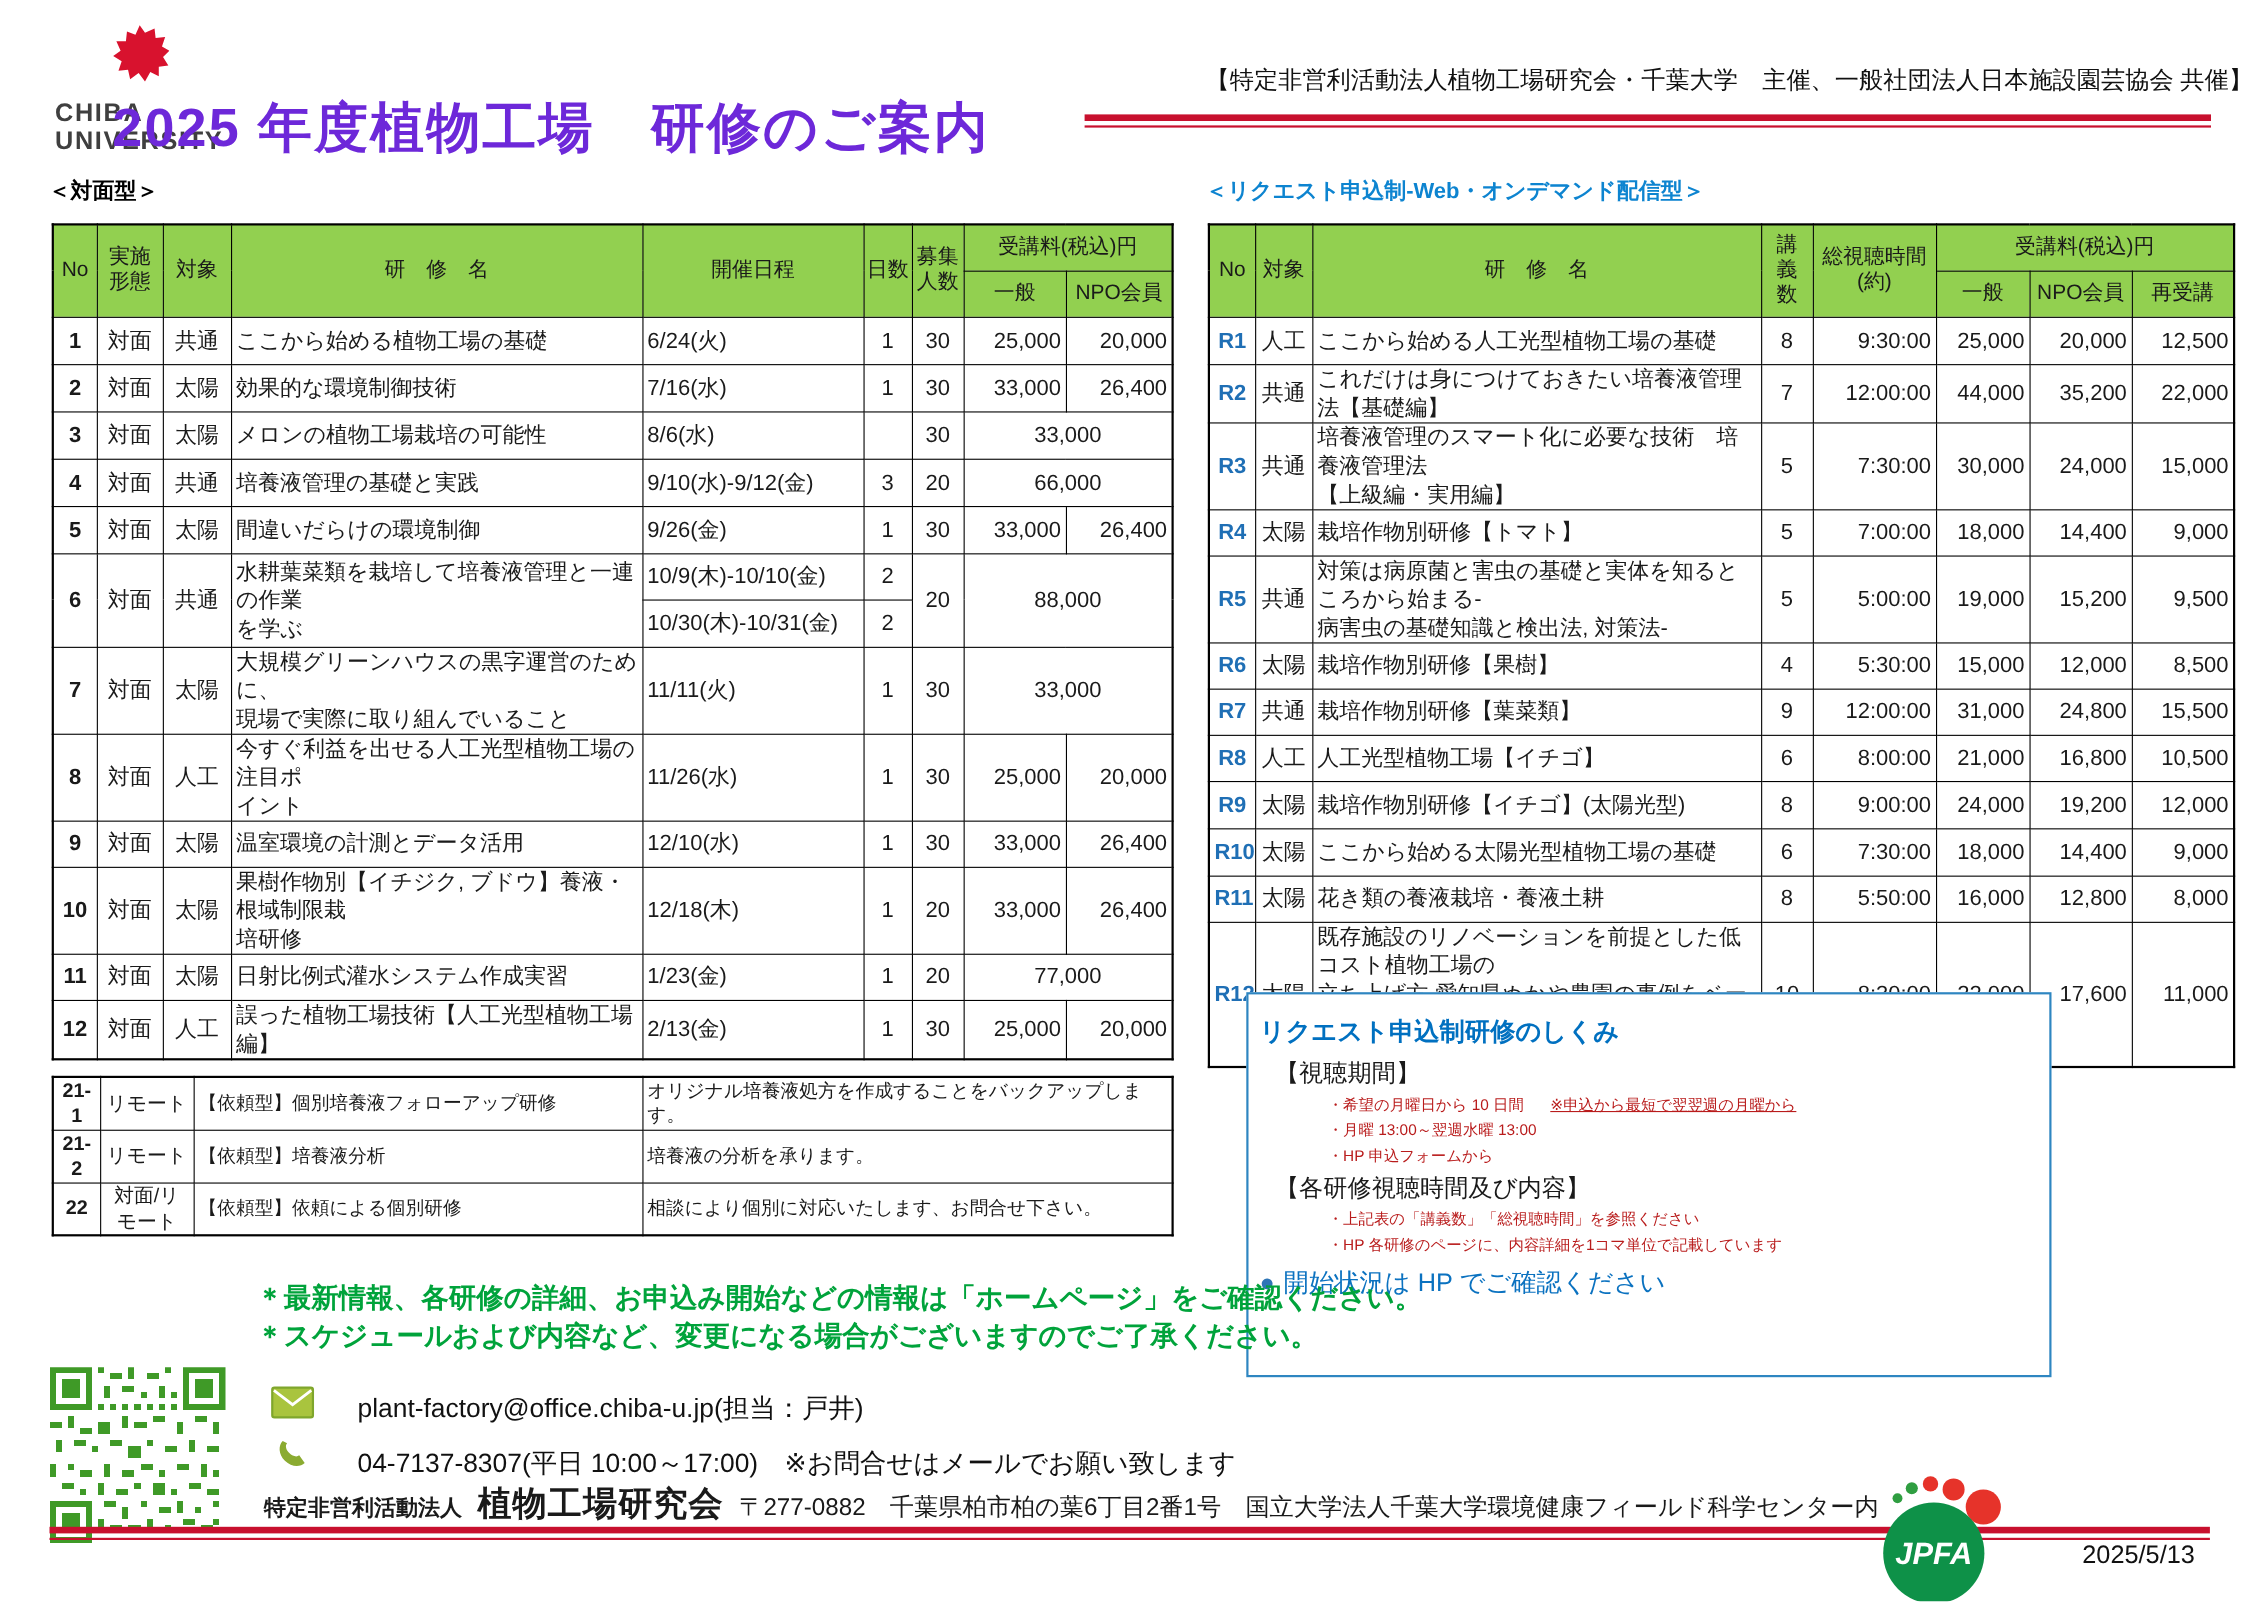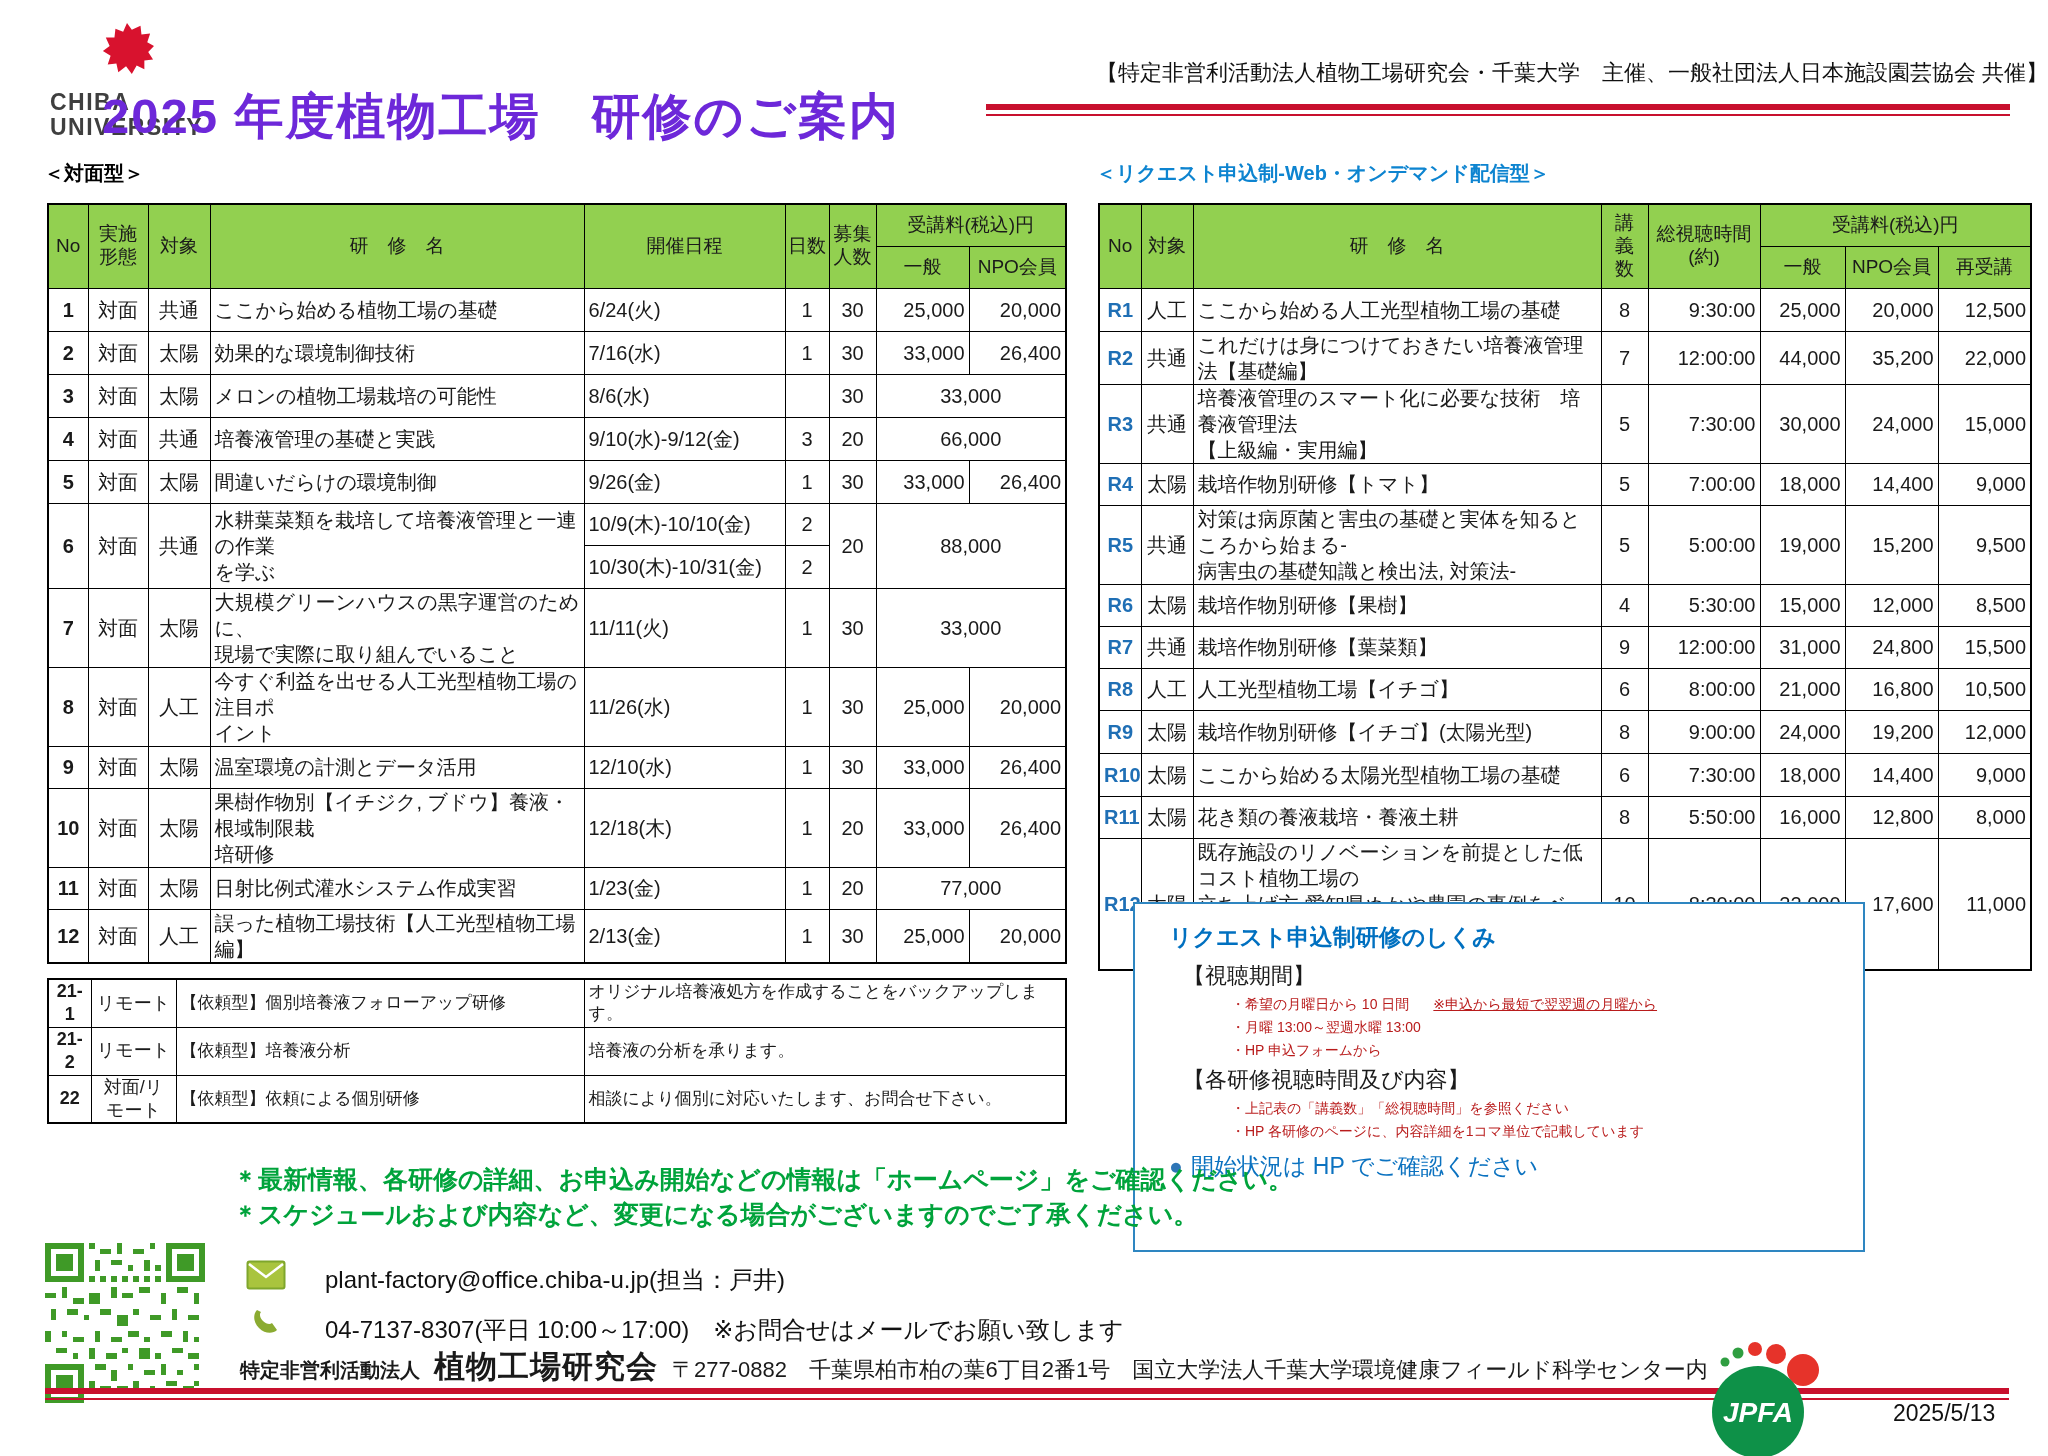--- a/index.html
+++ b/index.html
@@ -39,21 +39,21 @@
   td.fsm{font-size:14px;}
   tr.sub td{border-top:1px solid #9a9a9a;}
   #taimen-table{position:absolute;left:47px;top:203px;width:1018px;}
   #request-table{position:absolute;left:1098px;top:203px;width:932px;}
   #irai-table{position:absolute;left:47px;top:978px;width:1018px;}
   #irai-table td{font-size:17px;}
   #irai-table td.cc{font-size:18px;}
 
   
   .shikumi-box{position:absolute;left:1133px;top:902px;width:732px;height:350px;box-sizing:border-box;
-               border:2.5px solid #2e86c1;background:#fff;padding:18px 10px 0 34px;}
+               border:2.5px solid #2e86c1;background:#fff;padding:18px 10px 0 10px;}
   .shikumi-title{color:#0070c0;font-weight:bold;font-size:23px;margin-bottom:8px;}
   .bx-h{font-size:22px;margin:5px 0 5px 14px;color:#1a1a1a;}
   .bx-i{font-size:14px;margin:5px 0 5px 62px;color:#b91c1c;}
   .bx-i .ul{text-decoration:underline;margin-left:24px;}
   .box-note{color:#0b72c0;font-size:23px;margin:10px 0 0 0;}
   .box-note .dot{color:#2e75b6;margin-right:8px;}
 
   
   .note{position:absolute;left:233px;color:#00a33b;font-weight:bold;font-size:25px;white-space:nowrap;}
   #note-0{top:1163px;} #note-1{top:1198px;}

